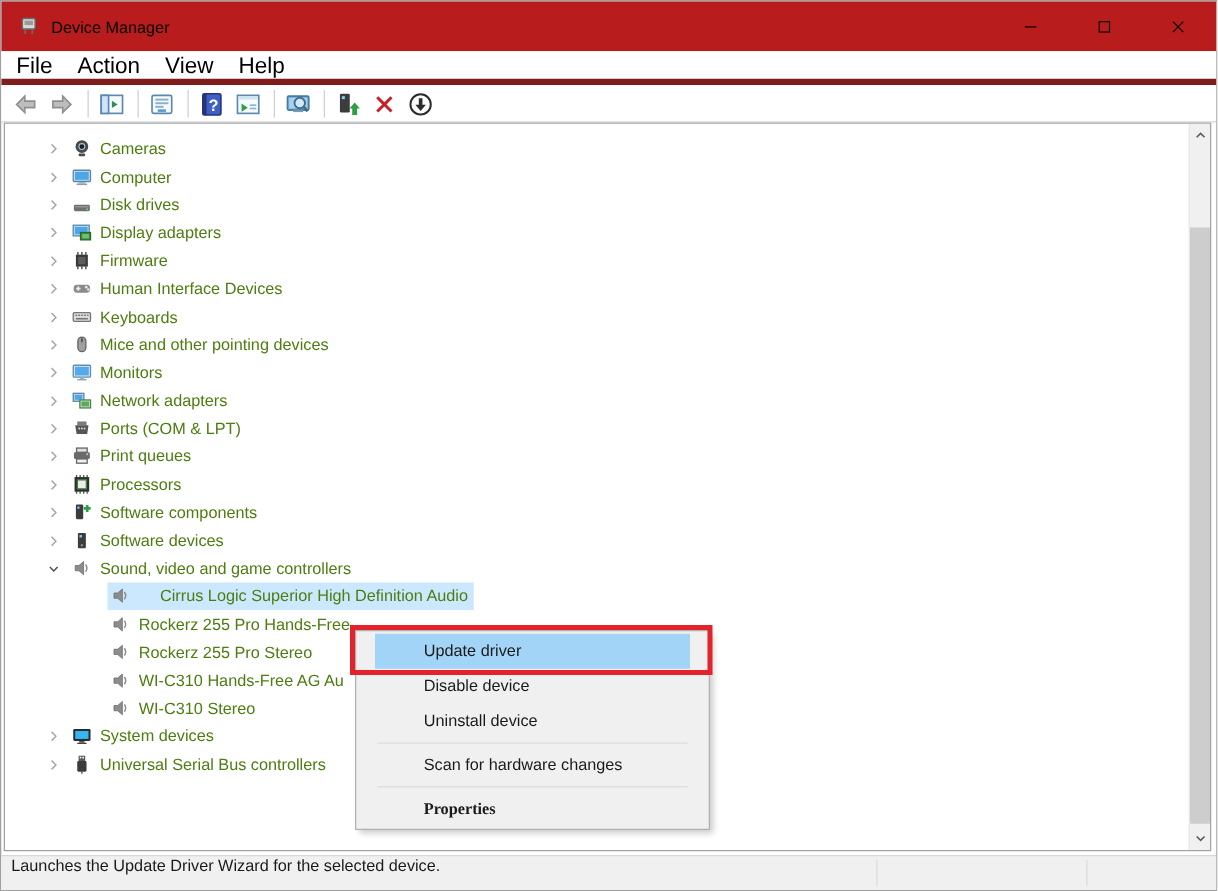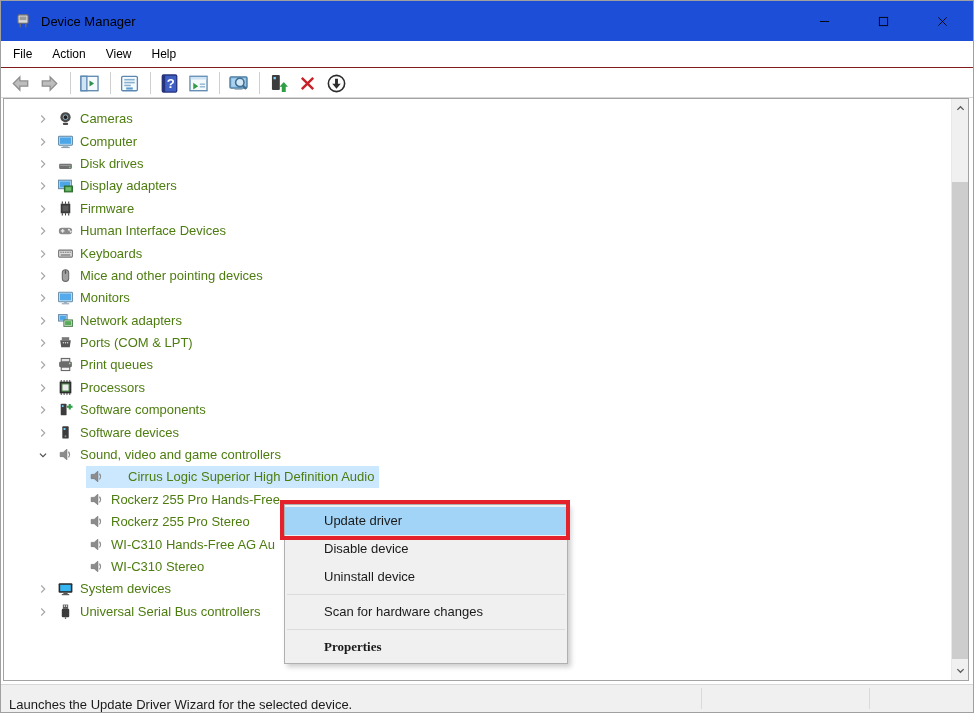--- a/index.html
+++ b/index.html
@@ -3,29 +3,29 @@
 <meta charset="utf-8">
 <style>
   * { margin:0; padding:0; box-sizing:border-box; }
   html,body { background:#fff; }
   .window {
     position:relative; width:974px; height:713px; background:#fff;
     border:1px solid #a0a0a0; overflow:hidden;
     font-family:"Liberation Sans", sans-serif; color:#000;
   }
   
-  .titlebar { position:absolute; top:0; left:0; right:0; height:40px; display:flex; align-items:center; background:#1d4ed8; }
+  .titlebar { position:absolute; top:0; left:0; right:0; height:40px; display:flex; align-items:center; background:#b91c1c; }
   .title-icon { width:18px; height:18px; margin-left:13px; flex:none; }
   .title-icon svg { width:18px; height:18px; display:block; }
   .title-text { margin-left:9px; font-size:13px; color:#000; }
   .win-controls { position:absolute; right:1px; top:0; height:40px; display:flex; }
   .win-btn { width:59px; height:40px; display:flex; align-items:center; justify-content:center; background:transparent; border:none; cursor:default; }
   .win-btn svg { width:11px; height:11px; display:block; }
   
-  .menubar { position:absolute; top:40px; left:0; right:0; height:27px; display:flex; align-items:center; border-bottom:1px solid #7f1d1d; font-size:12px; background:#fff; }
+  .menubar { position:absolute; top:40px; left:0; right:0; height:27px; display:flex; align-items:center; border-bottom:5px solid #7f1d1d; font-size:18px; background:#fff; }
   .menubar .menu-item { padding:4px 10px; margin-left:0; cursor:default; }
   .menubar .menu-item:first-child { margin-left:2px; }
   
   .toolbar { position:absolute; top:68px; left:0; right:0; height:29px; display:flex; align-items:center; border-bottom:1px solid #d7d7d7; padding-left:6px; background:#fff; }
   .tool-btn { width:26px; height:26px; border:none; background:transparent; display:flex; align-items:center; justify-content:center; margin-right:3px; cursor:default; }
   .tool-btn svg { width:21px; height:21px; display:block; }
   .tool-sep { width:1px; height:22px; background:#d0d0d0; margin:0 5px; flex:none; }
   
   .tree-panel { position:absolute; left:2px; top:97px; width:966px; height:583px; background:#fff; border:1px solid #a3a3a3; overflow:hidden; }
   .tree-rows { padding-top:9px; }
@@ -39,28 +39,28 @@
   .tree-icon svg { width:17px; height:17px; display:block; }
   .tree-label { margin-left:6px; }
   
   .scrollbar { position:absolute; top:0; right:0; width:17px; height:100%; background:#f0f0f0; border-left:1px solid #e8e8e8; }
   .scroll-btn { position:absolute; left:0; width:17px; height:17px; display:flex; align-items:center; justify-content:center; background:#f0f0f0; border:none; }
   .scroll-btn svg { width:9px; height:9px; display:block; }
   .scroll-up { top:1px; }
   .scroll-down { bottom:1px; }
   .scroll-thumb { position:absolute; left:0; top:83px; width:17px; height:477px; background:#cdcdcd; }
   
-  .context-menu { position:absolute; left:283px; top:503px; width:284px; background:#f0f0f0; border:1px solid #b0b0b0; box-shadow:3px 3px 5px rgba(0,0,0,0.2); padding:2px 0; z-index:5; }
+  .context-menu { position:absolute; left:283px; top:503px; width:284px; background:#f0f0f0; border:1px solid #b0b0b0; box-shadow:3px 3px 5px rgba(0,0,0,0.2); padding:2px 15px; z-index:5; }
   .cm-item { height:28px; line-height:28px; padding-left:39px; font-size:13px; color:#1a1a1a; cursor:default; }
   .cm-item.highlighted { background:#a2d4f7; }
   .cm-item.bold { font-weight:bold;font-family:Liberation Serif, serif; }
   .cm-sep { height:1px; background:#dcdcdc; margin:3px 2px; }
   .red-annotation { position:absolute; left:279px; top:499px; width:290px; height:40px; border:4px solid #e3222b; z-index:6; pointer-events:none; }
   
-  .statusbar { position:absolute; left:0; right:0; bottom:0; height:28px; background:#f0f0f0; border-top:1px solid #d7d7d7; display:flex; align-items:flex-end; font-size:13px; color:#1a1a1a; }
+  .statusbar { position:absolute; left:0; right:0; bottom:0; height:28px; background:#f0f0f0; border-top:1px solid #d7d7d7; display:flex; align-items:flex-start; font-size:13px; color:#1a1a1a; }
   .status-text { margin-left:8px; }
   .status-div { position:absolute; top:3px; bottom:3px; width:1px; background:#dadada; }
   .status-div.d1 { left:700px; }
   .status-div.d2 { left:868px; }
 </style>
 </head>
 <body>
 
 <div class="window">
 

